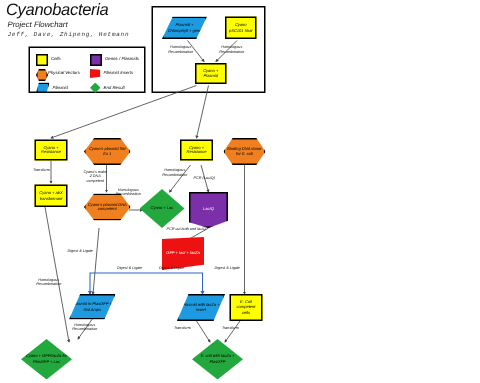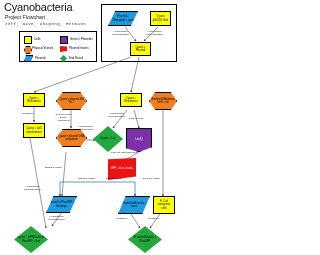--- a/index.html
+++ b/index.html
@@ -1,18 +1,18 @@
 <!DOCTYPE html>
 <html><head>
 <meta charset="utf-8">
 <style>
   html,body{margin:0;padding:0;background:#ffffff;}
   body{width:180px;height:255px;overflow:hidden;
        font-family:"Liberation Sans","DejaVu Sans",sans-serif;color:#000;}
-  #root{position:relative;width:180px;height:255px;}
+  #root{position:relative;width:180px;height:255px;font-style:italic;}
 
   
   .title{position:absolute;left:4px;top:1px;font-size:11px;line-height:12px;
          letter-spacing:-0.2px;color:#111;}
   .subtitle{position:absolute;left:5px;top:14px;font-size:5.2px;line-height:6px;color:#222;}
   .authors{position:absolute;left:5px;top:22px;font-size:4px;line-height:5px;
            letter-spacing:0.5px;color:#333;
            font-family:"Liberation Mono","DejaVu Sans Mono",monospace;}
 
   

